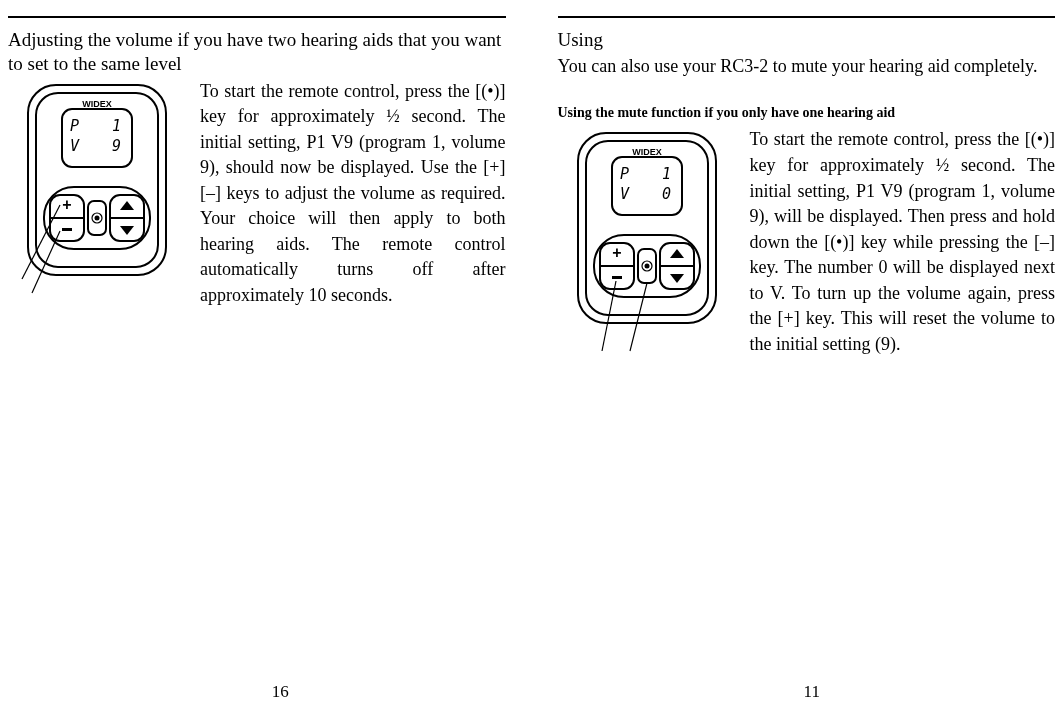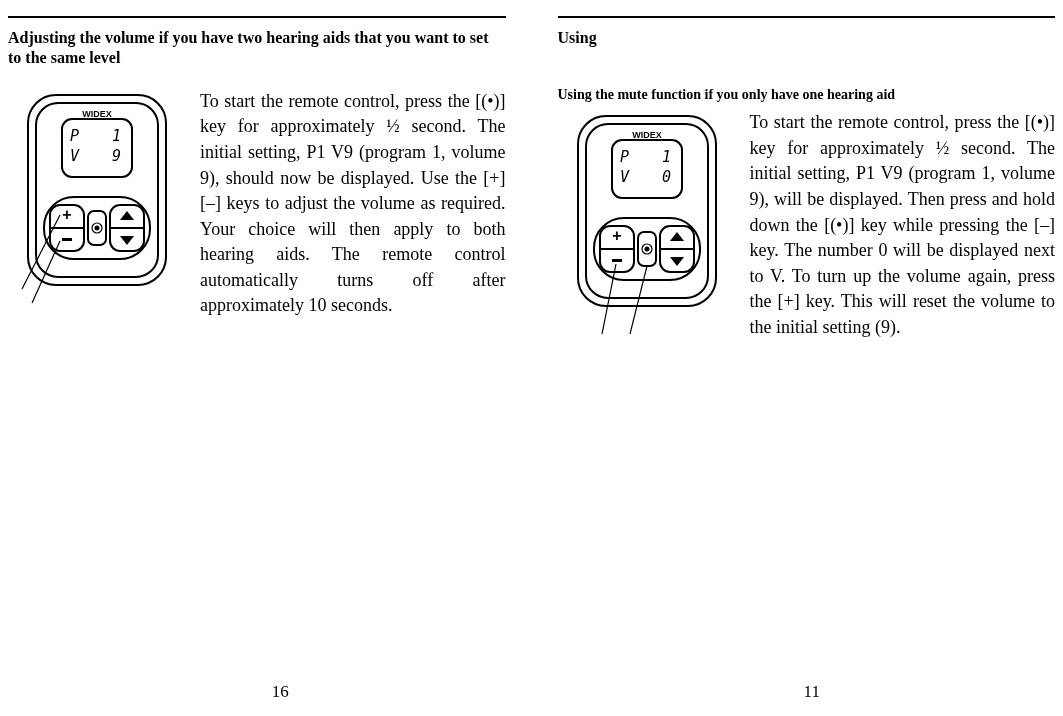--- a/index.html
+++ b/index.html
@@ -20,24 +20,24 @@
       display: flex;
       flex-direction: column;
     }
     .page.right { padding: 0 8px 0 26px; }
     .rule {
       border-top: 2px solid #000;
       margin: 4px 0 10px 0;
       width: 100%;
     }
     .heading {
-      font-weight: bold;
-      font-size: 16px;
+      font-weight: normal;
+      font-size: 19px;
       line-height: 1.28;
-      margin-bottom: 20px;
+      margin-bottom: 2px;
     }
     .subheading {
       font-weight: bold;
       font-size: 14px;
       line-height: 1.28;
       margin: 18px 0 6px 0;
     }
     .intro {
       font-size: 18px;
       line-height: 1.4;
@@ -115,20 +115,21 @@
       </svg>
     </div>
     <div class="body-text">To start the remote control, press the [(•)] key for approximately ½ second. The initial setting, P1 V9 (program 1, volume 9), should now be displayed. Use the [+] [–] keys to adjust the volume as required. Your choice will then apply to both hearing aids. The remote control automatically turns off after approximately 10 seconds.</div>
   </div>
   <div class="page-num">16</div>
 </div>
 
 <div class="page right">
   <div class="rule"></div>
   <div class="heading">Using</div>
+  <div class="intro">You can also use your RC3-2 to mute your hearing aid completely.</div>
   <div class="subheading">Using the mute function if you only have one hearing aid</div>
   <div class="content-row">
     <div class="device">
       <svg viewBox="0 0 176 230" width="176" height="230">
         <rect x="20" y="6" width="138" height="190" rx="28" ry="28" fill="none" stroke="#000" stroke-width="2"></rect>
         <rect x="28" y="14" width="122" height="174" rx="22" ry="22" fill="none" stroke="#000" stroke-width="2"></rect>
         <rect x="54" y="30" width="70" height="58" rx="10" ry="10" fill="none" stroke="#000" stroke-width="2"></rect>
         <text x="89" y="28" text-anchor="middle" font-family="Arial,Helvetica,sans-serif" font-size="9" font-weight="bold">WIDEX</text>
         <text x="62" y="52" font-family="monospace" font-size="15" font-style="italic">P</text>
         <text x="104" y="52" font-family="monospace" font-size="15" font-style="italic">1</text>

